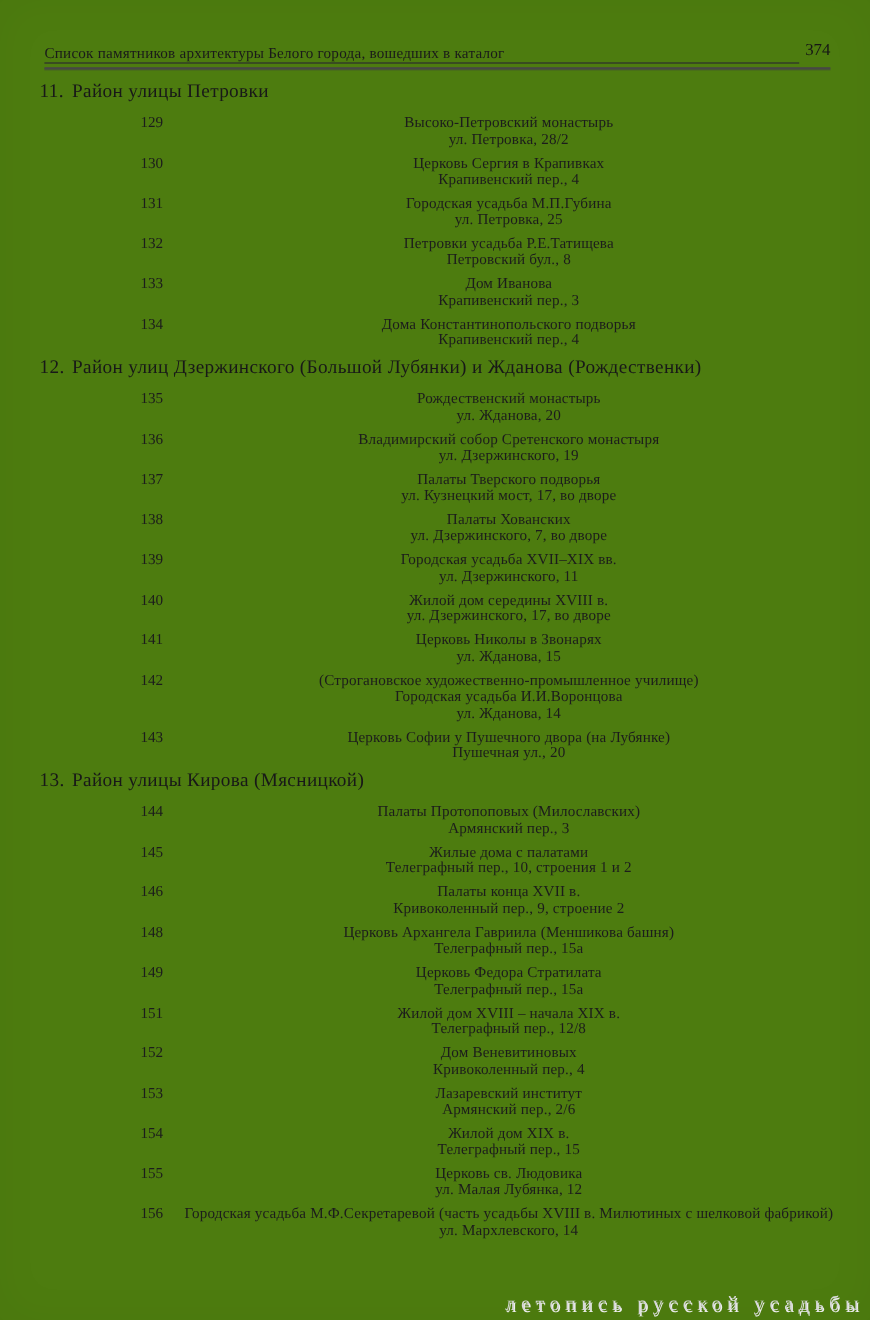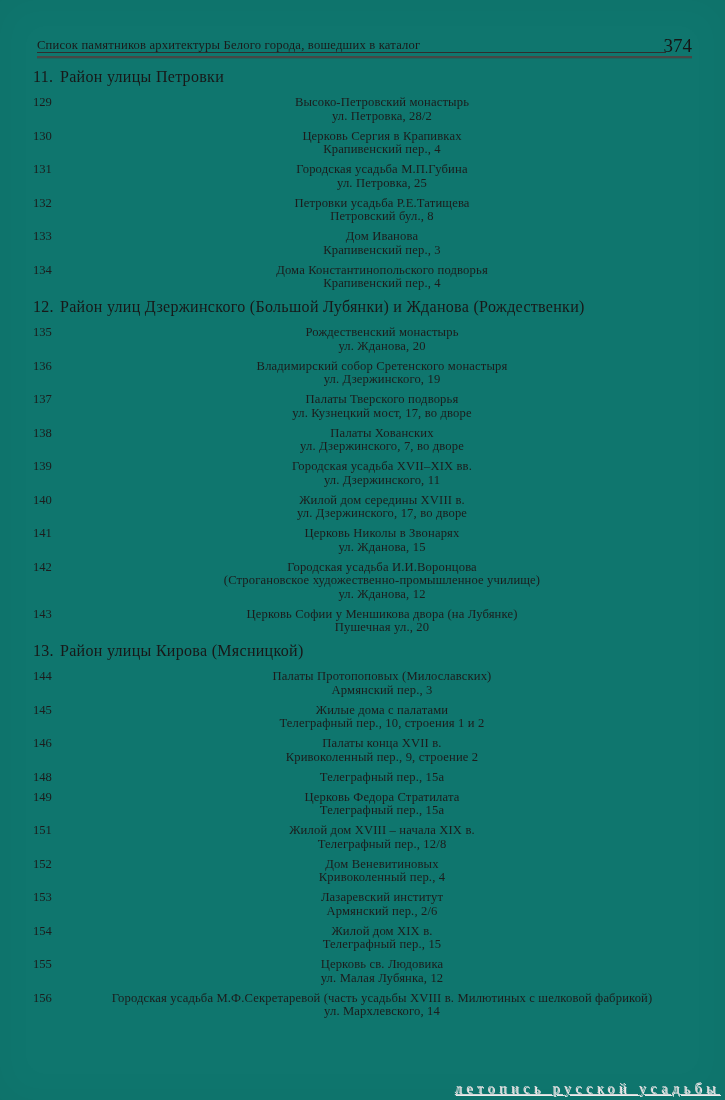--- a/index.html
+++ b/index.html
@@ -6,38 +6,38 @@
   body {
     width: 725px; height: 1100px;
     background: #f4f4f2;
     font-family: "Liberation Serif", "DejaVu Serif", serif;
     color: #1c1c1c;
     overflow: hidden;
   }
   .page {
     position: relative;
     width: 725px; height: 1100px;
-    background: #0f766e;
+    background: #4d7c0f;
     box-shadow: inset 0 0 40px rgba(0,0,0,0.04);
   }
   
   .running-header {
     position: absolute;
     left: 37px; right: 33px; top: 35px;
     height: 24px;
   }
   .header-title {
     font-size: 12.6px;
     letter-spacing: 0.2px;
     color: #1a1a1a;
   }
   .page-number {
     position: absolute;
     right: 0; top: 0;
-    font-size: 19px;
+    font-size: 14px;
     color: #161616;
   }
   .thin-rule {
     position: absolute;
     left: 0; right: 26px; top: 17px;
     height: 1px;
     background: #2e2e2e;
   }
   .thick-rule {
     position: absolute;
@@ -57,45 +57,45 @@
     line-height: 20px;
     letter-spacing: 0.3px;
     color: #181818;
     margin: 5px 0 9px 0;
     align-items: center;
   }
   .section-number { width: 27px; flex: 0 0 auto; }
   .section-items { }
   .entry {
     display: flex;
+    margin-left: 84px;
     margin-bottom: 6.5px;
   }
   .entry-num {
     width: 26px;
     flex: 0 0 auto;
     font-size: 12.6px;
     line-height: 13.5px;
   }
   .entry-lines { flex: 1 1 auto; text-align: center; }
   .entry-line {
     font-size: 12.6px;
     line-height: 13.5px;
     letter-spacing: 0.15px;
     white-space: nowrap;
   }
   
   .watermark {
     position: absolute;
     right: 5px; bottom: 3px;
-    font-size: 14px;
+    font-size: 17px;
     letter-spacing: 4.5px;
     color: #d6d7d8;
     text-shadow: 1px 1px 0 #eceded;
     white-space: nowrap;
-    text-decoration: underline;
   }
 </style>
 </head>
 <body>
 
 <div class="page">
 
   <div class="running-header">
     <span class="header-title">Список памятников архитектуры Белого города, вошедших в каталог</span>
     <span class="page-number">374</span>
@@ -205,29 +205,29 @@
           <div class="entry">
             <span class="entry-num">141</span>
             <div class="entry-lines">
               <div class="entry-line">Церковь Николы в Звонарях</div>
               <div class="entry-line">ул. Жданова, 15</div>
             </div>
           </div>
           <div class="entry">
             <span class="entry-num">142</span>
             <div class="entry-lines">
+              <div class="entry-line">(Строгановское художественно-промышленное училище)</div>
               <div class="entry-line">Городская усадьба И.И.Воронцова</div>
-              <div class="entry-line">(Строгановское художественно-промышленное училище)</div>
-              <div class="entry-line">ул. Жданова, 12</div>
+              <div class="entry-line">ул. Жданова, 14</div>
             </div>
           </div>
           <div class="entry">
             <span class="entry-num">143</span>
             <div class="entry-lines">
-              <div class="entry-line">Церковь Софии у Меншикова двора (на Лубянке)</div>
+              <div class="entry-line">Церковь Софии у Пушечного двора (на Лубянке)</div>
               <div class="entry-line">Пушечная ул., 20</div>
             </div>
           </div>
         </div>
       </div>
       <div class="section">
         <div class="section-heading">
           <span class="section-number">13.</span>
           <span class="section-title">Район улицы Кирова (Мясницкой)</span>
         </div>
@@ -249,20 +249,21 @@
           <div class="entry">
             <span class="entry-num">146</span>
             <div class="entry-lines">
               <div class="entry-line">Палаты конца XVII в.</div>
               <div class="entry-line">Кривоколенный пер., 9, строение 2</div>
             </div>
           </div>
           <div class="entry">
             <span class="entry-num">148</span>
             <div class="entry-lines">
+              <div class="entry-line">Церковь Архангела Гавриила (Меншикова башня)</div>
               <div class="entry-line">Телеграфный пер., 15а</div>
             </div>
           </div>
           <div class="entry">
             <span class="entry-num">149</span>
             <div class="entry-lines">
               <div class="entry-line">Церковь Федора Стратилата</div>
               <div class="entry-line">Телеграфный пер., 15а</div>
             </div>
           </div>

